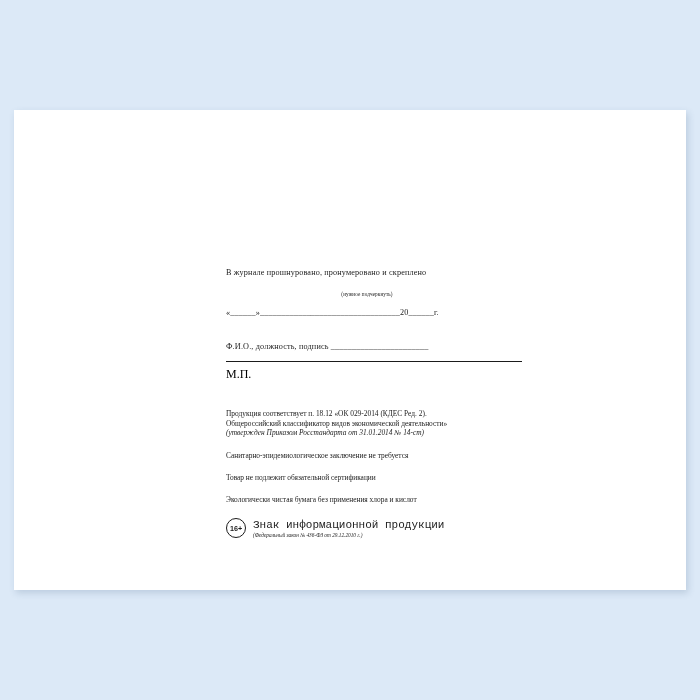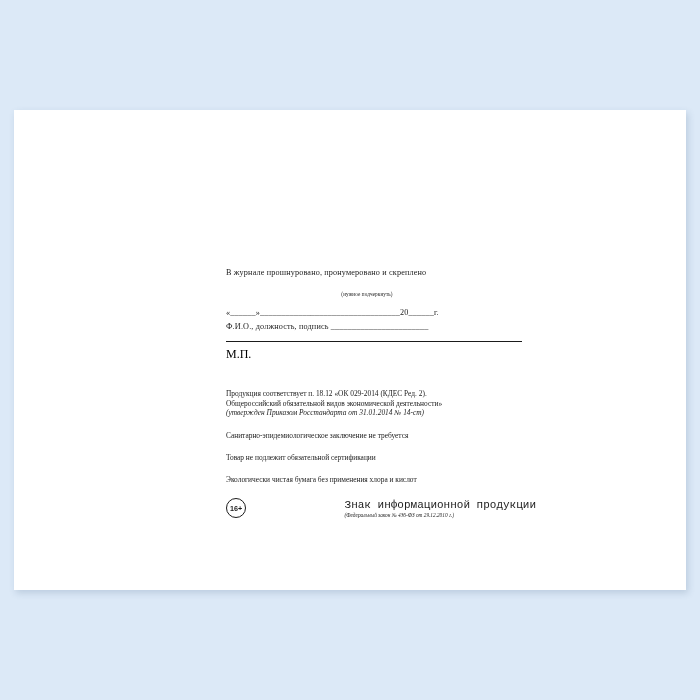--- a/index.html
+++ b/index.html
@@ -42,21 +42,21 @@
   }
   .blk1 { margin-bottom: 13px; }
   .blk2 { margin-bottom: 1px; }
   .sub {
     font-size: 5.2px;
     text-align: center;
     color: #1b1b1b;
     margin-right: 28px;
     letter-spacing: 0.1px;
   }
-  .blk3 { margin-top: 11px; margin-bottom: 3px; }
+  .blk3 { margin-top: 11px; margin-bottom: 23px; }
   .blk4 { margin-bottom: 0; }
   .rule {
     border-bottom: 0.8px solid #1b1b1b;
     width: 296px;
     height: 9px;
     margin-bottom: 5px;
   }
   .mp {
     font-size: 12px;
     text-align: left;
@@ -72,21 +72,20 @@
     line-height: 1.32;
     white-space: nowrap;
   }
   .p.it { font-style: italic; }
   .gap { margin-top: 13px; font-family: Liberation Serif, serif; }
   .gap2 { margin-top: 12px; }
   .age-row {
     display: flex;
     align-items: center;
     margin-top: 14px;
-    justify-content: space-between;
   }
   .age-badge {
     width: 18px;
     height: 18px;
     border-radius: 50%;
     border: 1.1px solid #1b1b1b;
     display: flex;
     align-items: center;
     justify-content: center;
     font-family: "Liberation Sans", sans-serif;
@@ -126,21 +125,21 @@
       <div class="line blk3">«______»_________________________________20______г.</div>
 
       <div class="line blk4">Ф.И.О., должность, подпись _______________________</div>
 
       <div class="rule"></div>
 
       <div class="mp">М.П.</div>
 
       <div class="sect2">
         <div class="p">Продукция соответствует п. 18.12 «ОК 029-2014 (КДЕС Ред. 2).</div>
-        <div class="p">Общероссийский обязательной видов экономической деятельности»</div>
+        <div class="p">Общероссийский классификатор видов экономической деятельности»</div>
         <div class="p it">(утвержден Приказом Росстандарта от 31.01.2014 № 14-ст)</div>
 
         <div class="p gap">Санитарно-эпидемиологическое заключение не требуется</div>
         <div class="p gap2">Товар не подлежит обязательной сертификации</div>
         <div class="p gap2">Экологически чистая бумага без применения хлора и кислот</div>
 
         <div class="age-row">
           <div class="age-badge">16+</div>
           <div class="age-texts">
             <div class="age-title">Знак информационной продукции</div>

